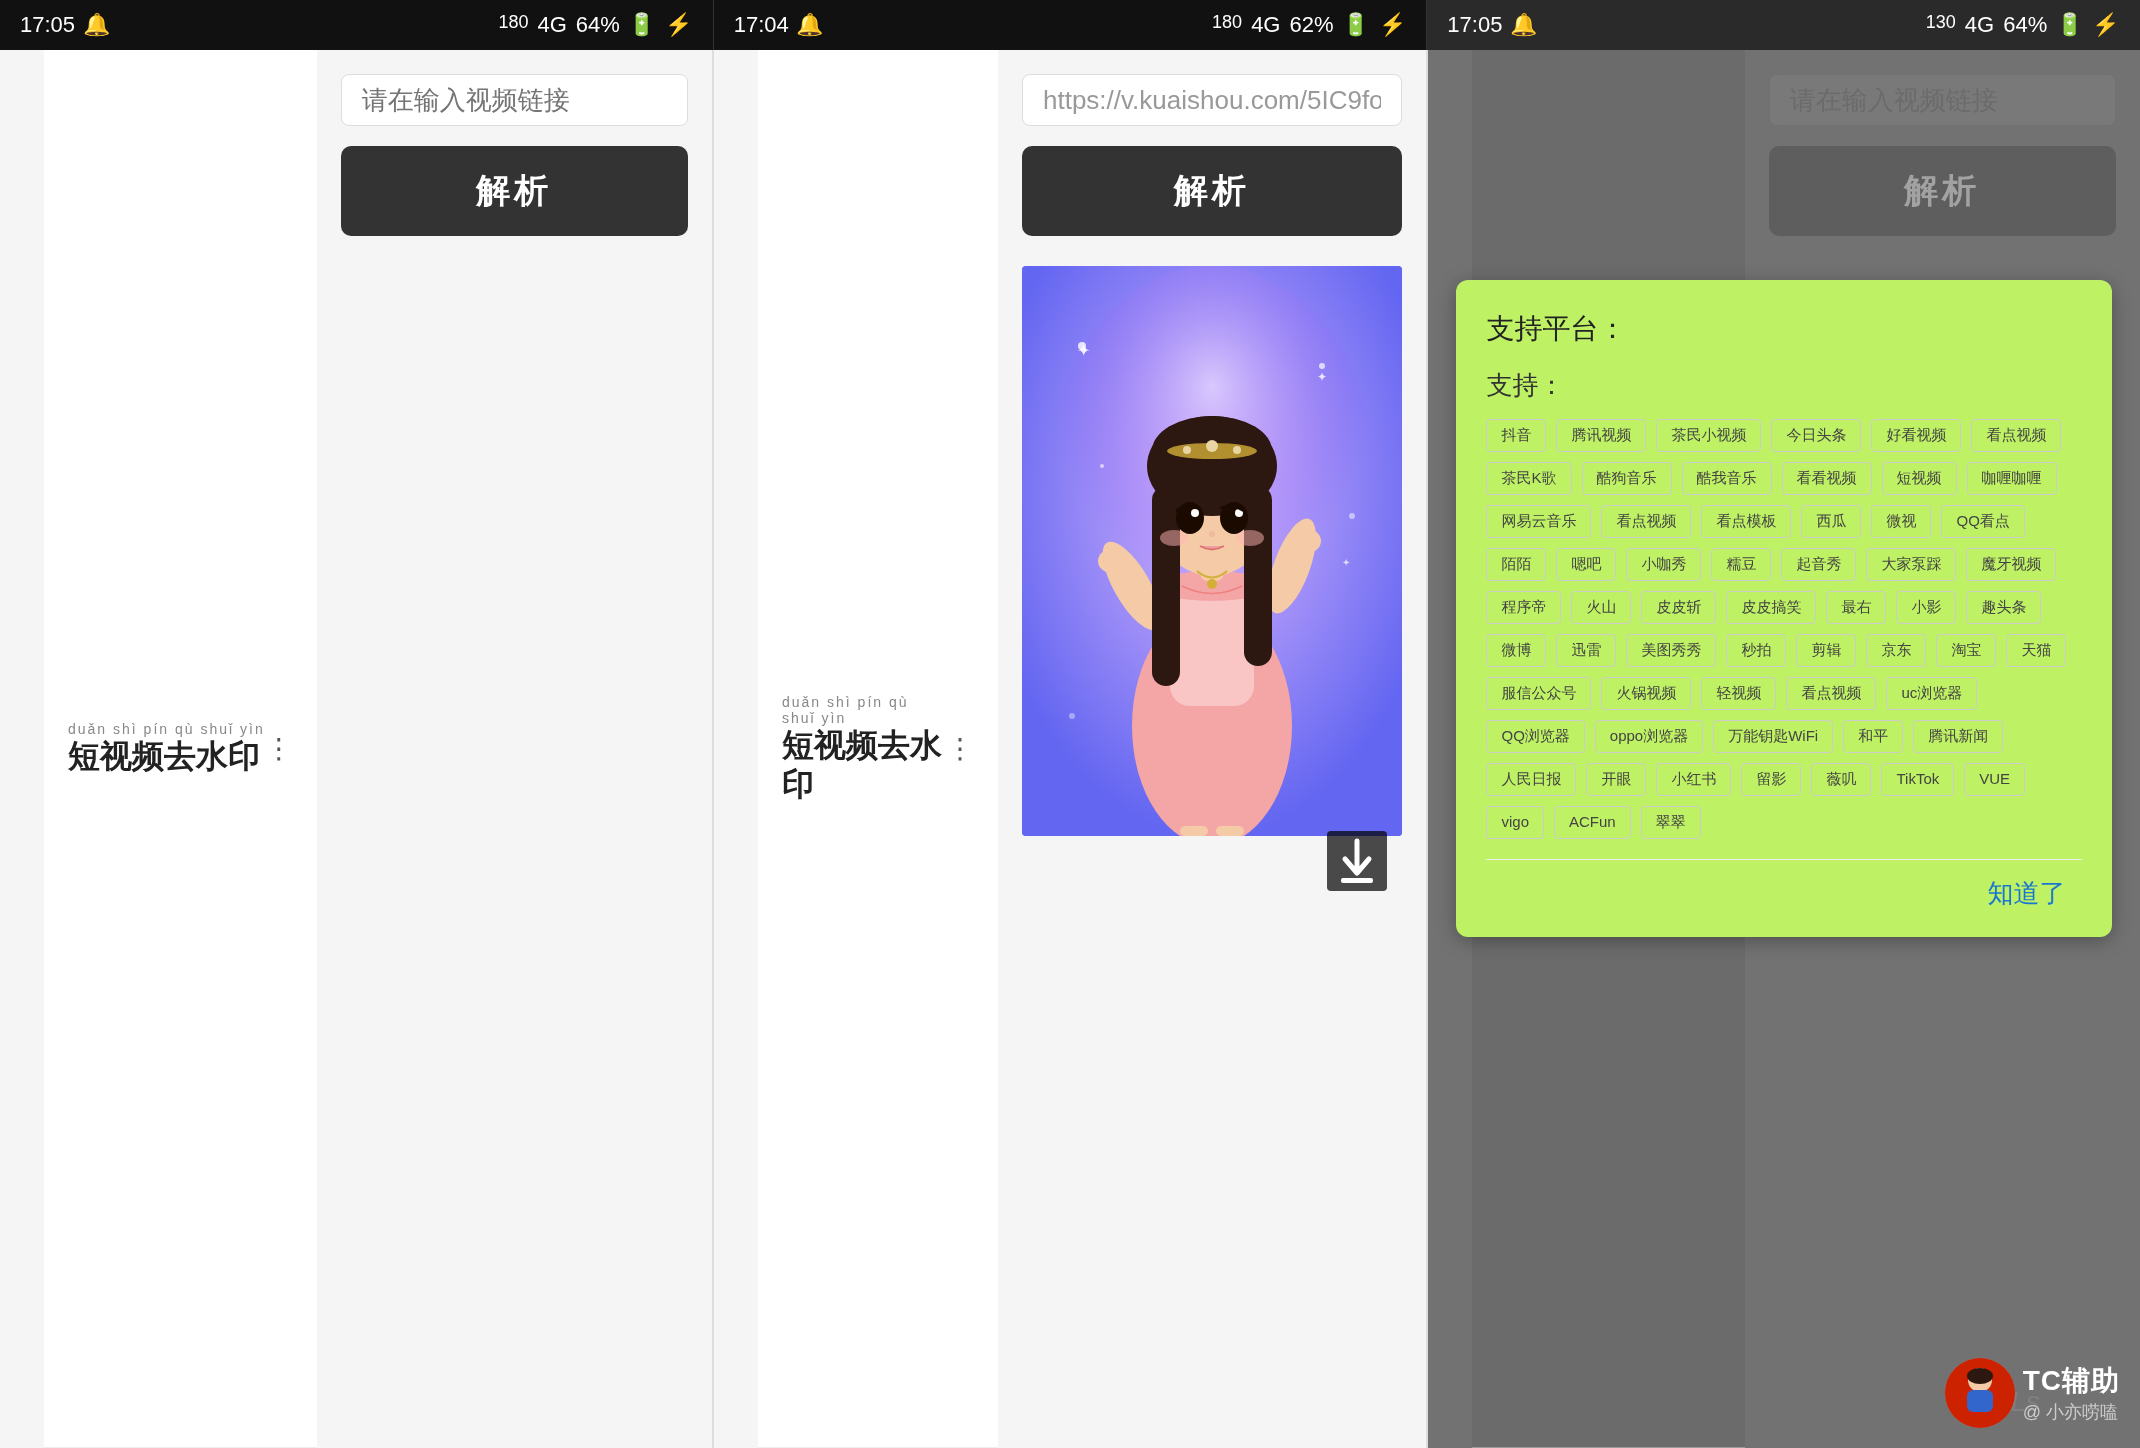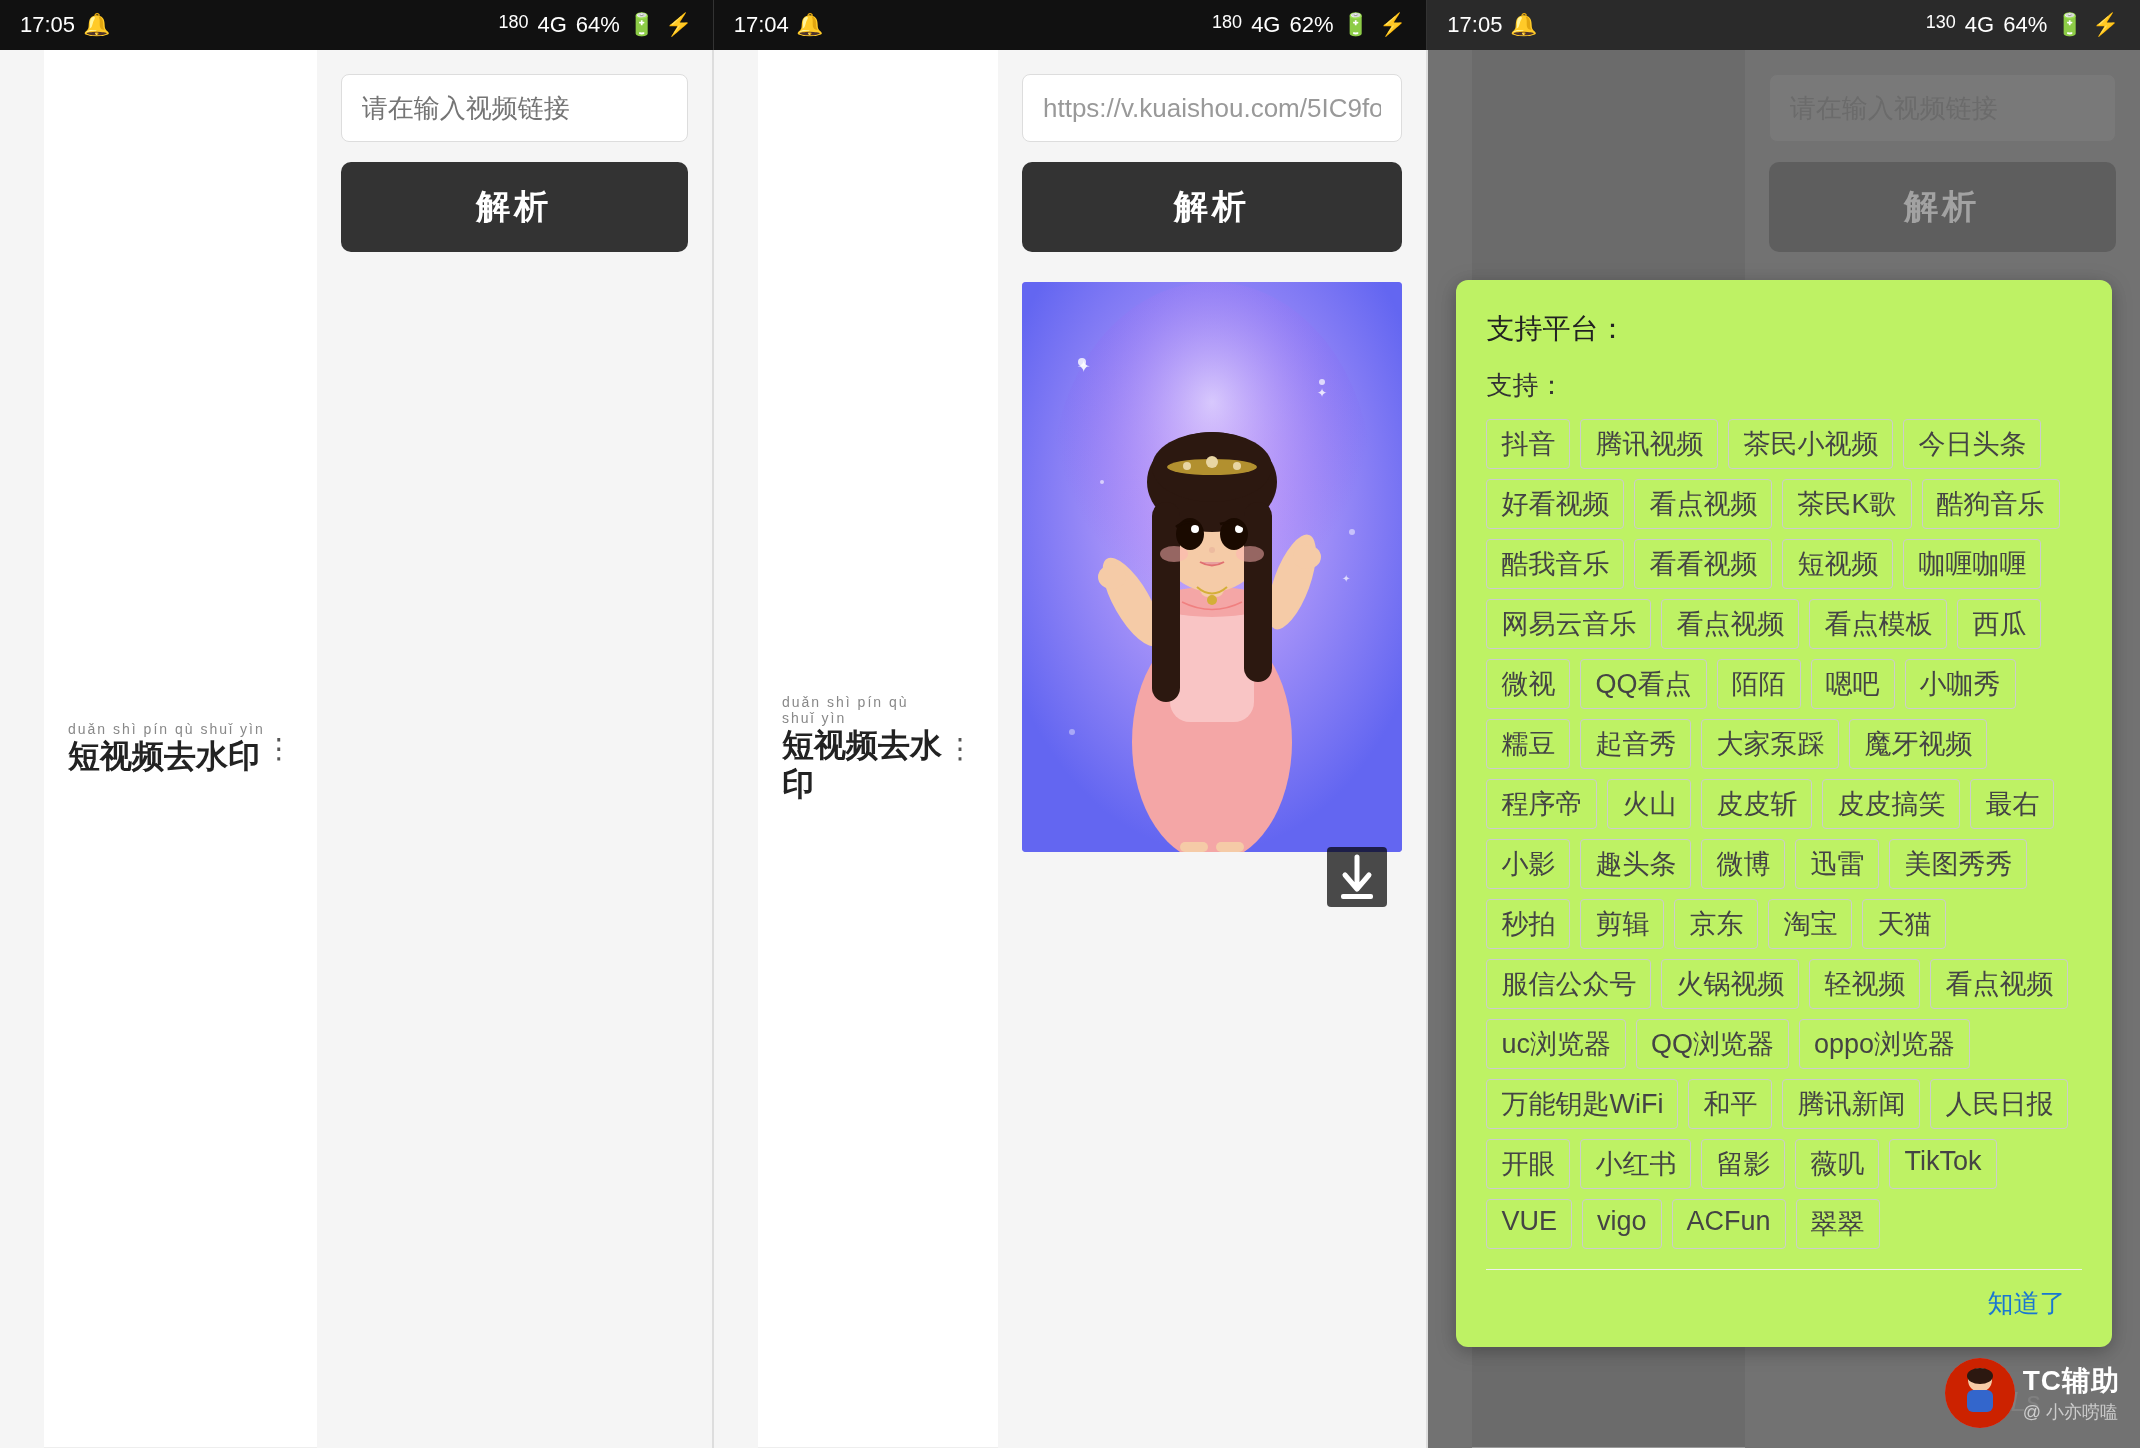--- a/index.html
+++ b/index.html
@@ -89,21 +89,21 @@
       flex: 1;
       padding: 24px;
       display: flex;
       flex-direction: column;
       gap: 20px;
     }
 
     
     .url-input {
       width: 100%;
-      height: 68px;
+      height: 52px;
       border: 1px solid #ddd;
       border-radius: 8px;
       padding: 0 20px;
       font-size: 26px;
       color: #999;
       background: white;
       outline: none;
     }
     .panel:last-child .url-input {
       background: #999;
@@ -205,21 +205,21 @@
       display: flex;
       flex-wrap: wrap;
       gap: 10px;
       margin-bottom: 20px;
     }
 
     .platform-tag {
       border: 1px solid #ccc;
       border-radius: 4px;
       padding: 6px 14px;
-      font-size: 27px;
+      font-size: 15px;
       color: #444;
       white-space: nowrap;
     }
 
     .dialog-footer {
       display: flex;
       justify-content: flex-end;
       padding-top: 10px;
       border-top: 1px solid #eee;
     }

